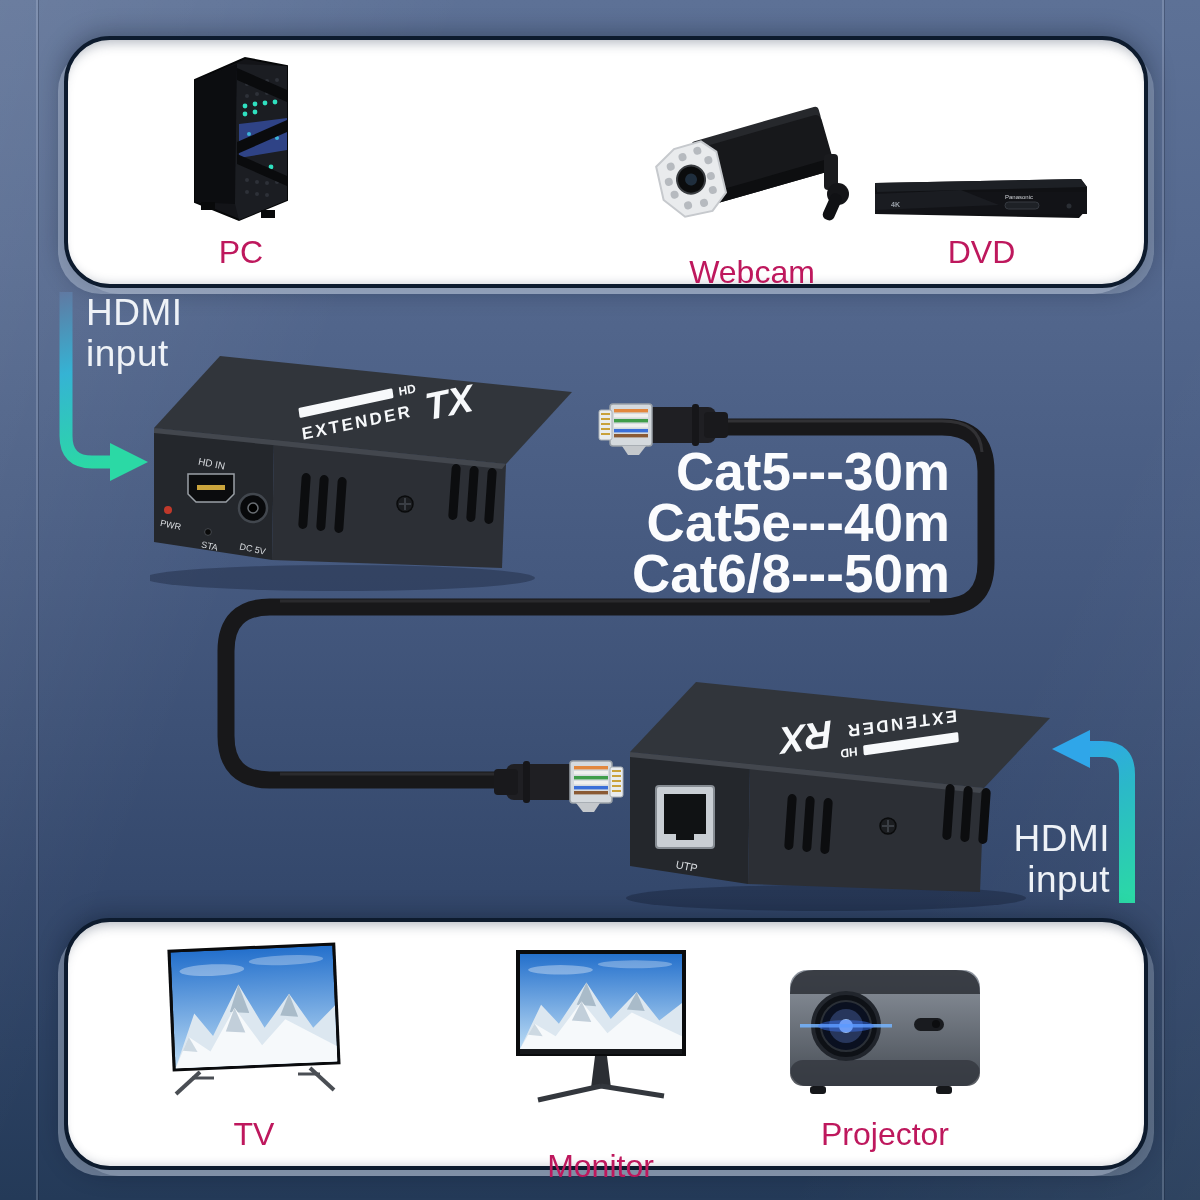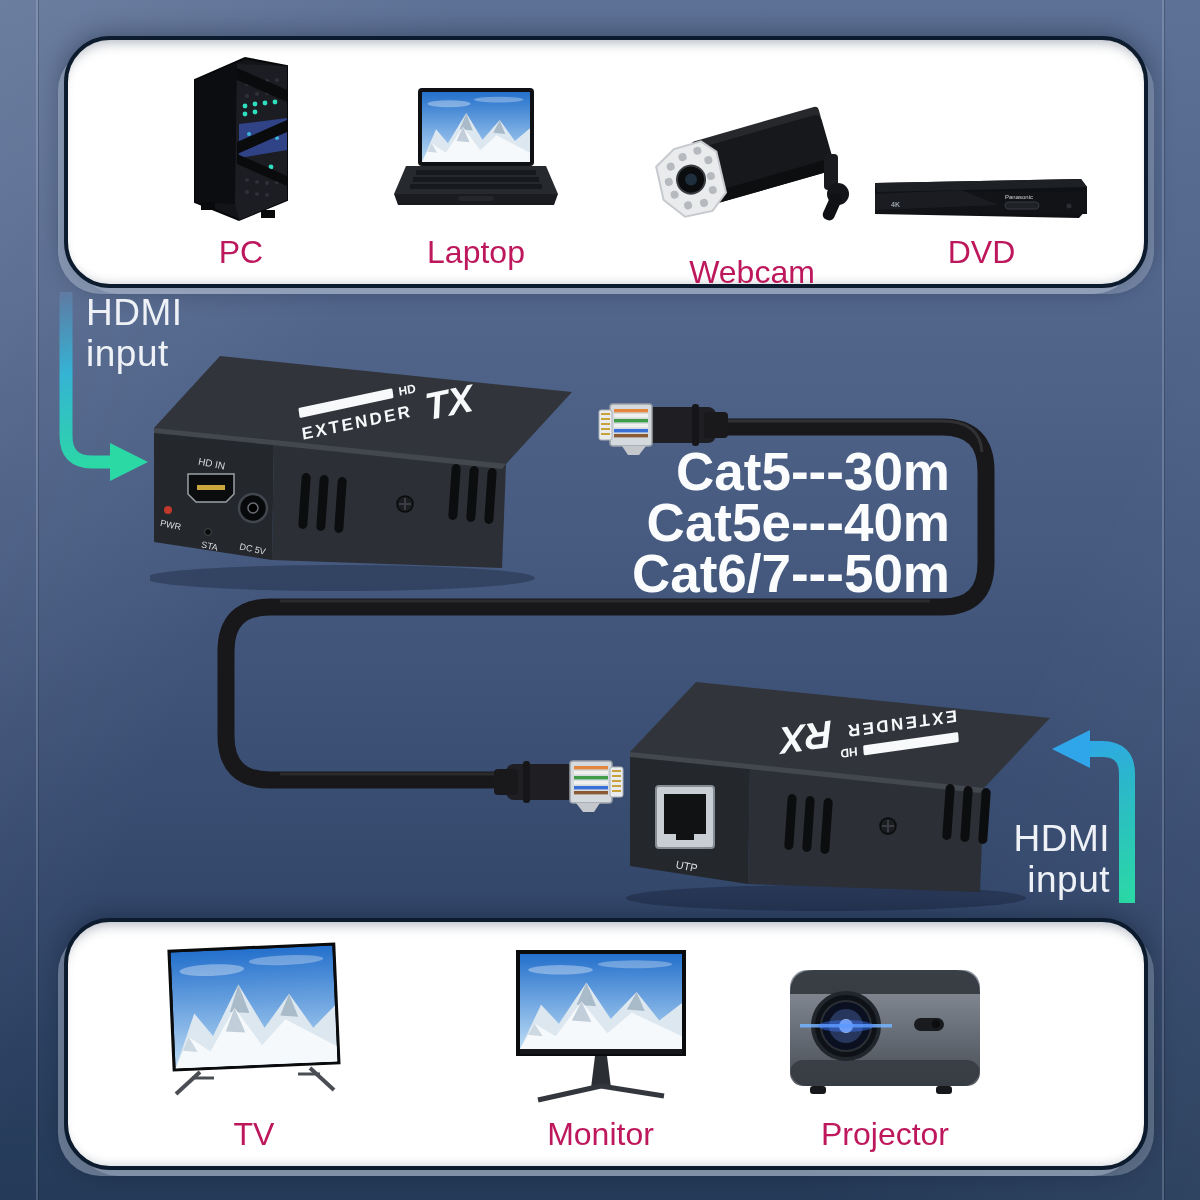--- a/index.html
+++ b/index.html
@@ -135,37 +135,20 @@
           <polygon points="56,14 106,36 106,48 56,26" fill="#0a0b0d"></polygon>
           <polygon points="56,88 106,66 106,78 56,100" fill="#0a0b0d"></polygon>
           <polygon points="56,100 106,122 106,132 56,110" fill="#0a0b0d"></polygon>
           <rect x="20" y="148" width="14" height="8" fill="#08090a"></rect>
           <rect x="80" y="156" width="14" height="8" fill="#08090a"></rect>
         </svg>
       </div>
       <div class="plabel">PC</div>
     </div>
 
-    <div class="product" style="left:318px;width:180px;">
-      <div class="art">
-        <svg width="168" height="136" viewBox="0 0 168 136">
-          <rect x="26" y="0" width="116" height="78" rx="4" fill="#0e1013"></rect>
-          <use href="#mtn" x="30" y="4" width="108" height="70"></use>
-          <polygon points="14,78 154,78 166,106 2,106" fill="#26292e"></polygon>
-          <g fill="#17191d">
-            <rect x="24" y="82" width="120" height="5" rx="1"></rect>
-            <rect x="21" y="89" width="126" height="5" rx="1"></rect>
-            <rect x="18" y="96" width="132" height="5" rx="1"></rect>
-          </g>
-          <polygon points="2,106 166,106 162,117 6,117" fill="#191b1f"></polygon>
-          <rect x="66" y="108" width="36" height="5" rx="2" fill="#24262b"></rect>
-        </svg>
-      </div>
-      <div class="plabel">Laptop</div>
-    </div>
 
     <div class="product" style="left:578px;width:212px;gap:20px;">
       <div class="art">
         <svg width="212" height="122" viewBox="0 0 212 122">
           <g transform="rotate(-16 100 66)">
             <rect x="54" y="26" width="132" height="14" rx="4" fill="#26282c"></rect>
             <rect x="52" y="34" width="134" height="58" rx="6" fill="#17181b"></rect>
             <rect x="52" y="80" width="134" height="12" rx="4" fill="#0d0e10"></rect>
             <polygon points="14,40 36,28 64,28 76,42 74,84 56,98 28,96 12,74" fill="#e9ebed" stroke="#c6c9cd" stroke-width="2"></polygon>
             <g fill="#b6babf">
@@ -247,21 +230,21 @@
   </svg>
 
   <div class="hdmi-in-label">
     <div>HDMI</div>
     <div>input</div>
   </div>
 
   <div class="cat-specs">
     <div>Cat5---30m</div>
     <div>Cat5e---40m</div>
-    <div>Cat6/7---50m</div>
+    <div>Cat6/8---50m</div>
   </div>
 
   <div class="device" style="left:150px;top:336px;">
     <svg width="430" height="262" viewBox="0 0 430 262">
       <ellipse cx="190" cy="242" rx="195" ry="13" fill="#0a1120" opacity="0.30"></ellipse>
       <polygon points="4,92 70,20 422,56 356,128" fill="#31353b"></polygon>
       <polygon points="4,92 124,104 122,224 4,206" fill="#24272c"></polygon>
       <polygon points="124,104 356,128 352,232 122,224" fill="#2c2f35"></polygon>
       <polygon points="4,92 124,104 356,128 352,133 122,109 4,97" fill="#43474e"></polygon>
       <g transform="translate(150,84) rotate(-12) skewX(-4)" fill="#f7f9fb">
@@ -352,21 +335,21 @@
           </g>
           <path d="M38,134 L14,156" stroke="#4a4e54" stroke-width="4" fill="none"></path>
           <path d="M30,140 L52,140" stroke="#4a4e54" stroke-width="3" fill="none"></path>
           <path d="M148,130 L172,152" stroke="#4a4e54" stroke-width="4" fill="none"></path>
           <path d="M136,136 L158,136" stroke="#4a4e54" stroke-width="3" fill="none"></path>
         </svg>
       </div>
       <div class="plabel">TV</div>
     </div>
 
-    <div class="product" style="left:440px;width:185px;">
+    <div class="product" style="left:440px;width:185px;gap:32px;">
       <div class="art">
         <svg width="182" height="158" viewBox="0 0 182 158">
           <rect x="6" y="2" width="170" height="106" fill="#0a0b0d"></rect>
           <use href="#mtn" x="10" y="6" width="162" height="95"></use>
           <rect x="10" y="101" width="162" height="5" fill="#16181b"></rect>
           <polygon points="85,108 97,108 101,140 81,140" fill="#2b2e33"></polygon>
           <path d="M91,138 L28,152" stroke="#33373d" stroke-width="5" fill="none"></path>
           <path d="M91,138 L154,148" stroke="#33373d" stroke-width="5" fill="none"></path>
         </svg>
       </div>

